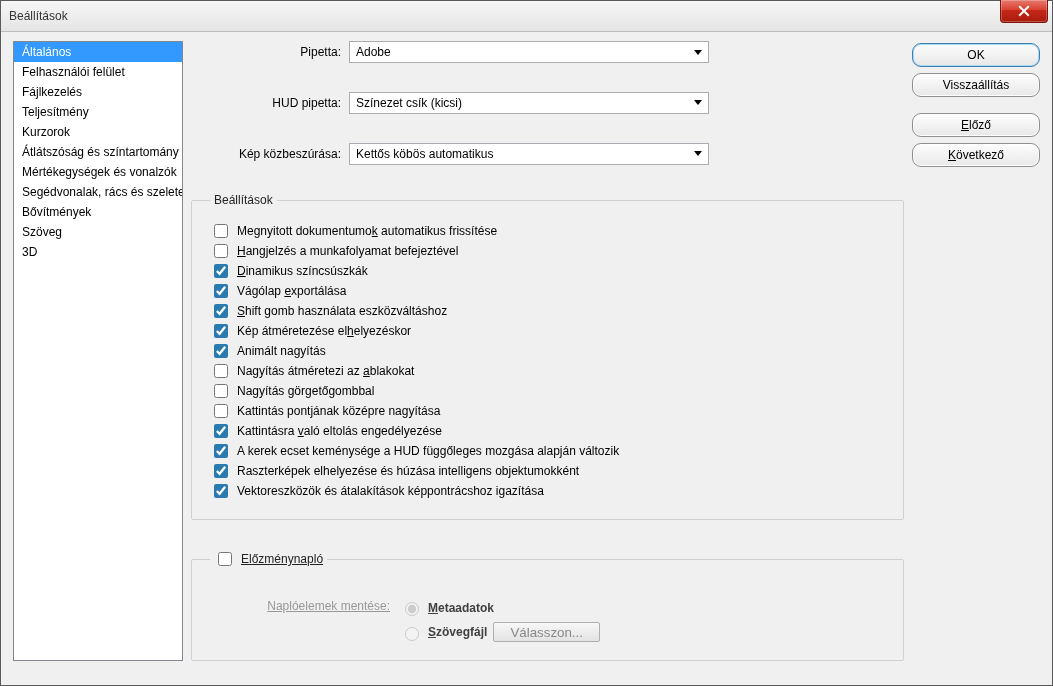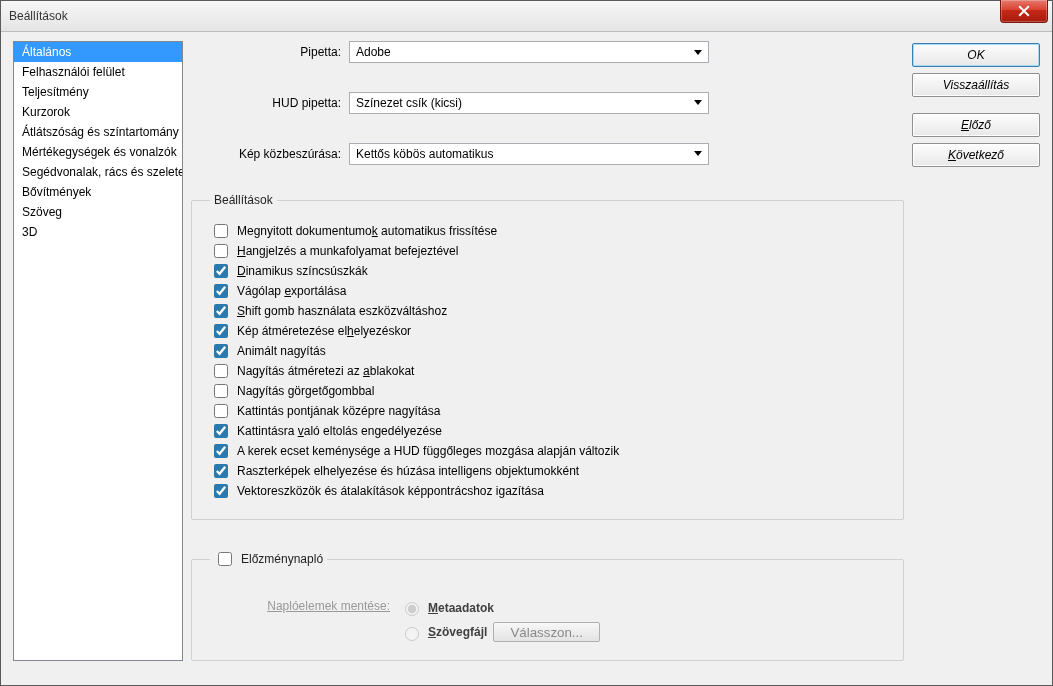--- a/index.html
+++ b/index.html
@@ -17,35 +17,35 @@
   .sidebar-item.selected{background:#3399ff;color:#fff;}
   
   .main{flex:1;display:flex;flex-direction:column;gap:12px;overflow:hidden;justify-content:space-between;}
   .form-row{display:flex;align-items:center;gap:8px;}
   .form-row .label{width:150px;text-align:right;}
   .dropdown{flex:0 0 360px;height:22px;border:1px solid #abadb3;background:#fff;padding:6px 6px;display:flex;align-items:center;justify-content:space-between;box-sizing:border-box;gap:32px;}
   .dropdown .arrow{width:0;height:0;border-left:4px solid transparent;border-right:4px solid transparent;border-top:5px solid #000;}
   
   fieldset{border:1px solid #d0d0d0;border-radius:2px;padding:14px 18px 18px 18px;margin:0;}
   legend{padding:0 4px;color:#222;}
-  legend.with-cb{display:flex;align-items:center;gap:6px;}
+  legend.with-cb{display:flex;align-items:center;gap:6px;text-decoration:underline;}
   .checks{display:flex;flex-direction:column;}
   .check{display:flex;align-items:center;gap:6px;}
   .check .underline{text-decoration:underline;}
   input[type=checkbox],input[type=radio]{width:14px;height:14px;accent-color:#2a7ab0;}
   
   .hist-row{display:flex;align-items:center;gap:10px;margin-top:16px;}
   .hist-row .label2{width:180px;text-align:right;color:#999;}
   .radios{display:flex;flex-direction:column;gap:6px;}
   .radio{display:flex;align-items:center;gap:6px;color:#999;}
   .radio input[disabled]~span{color:#404040;font-weight:bold;}
   .btn-small{height:20px;padding:1px 16px;border:1px solid #b0b0b0;border-radius:2px;background:linear-gradient(#f7f7f7,#e3e3e3);color:#888;}
   
   .right-col{width:128px;display:flex;flex-direction:column;gap:6px;margin-top:2px;}
-  .rbtn{height:22px;border:1px solid #8e8f8f;border-radius:2px;background:linear-gradient(#fdfdfd,#e8e8e8);box-shadow:inset 0 0 0 1px #fff;display:flex;align-items:center;justify-content:center;font-style:italic;}
+  .rbtn{height:22px;border:1px solid #8e8f8f;border-radius:9px;background:linear-gradient(#fdfdfd,#e8e8e8);box-shadow:inset 0 0 0 1px #fff;display:flex;align-items:center;justify-content:center;}
   .rbtn.primary{border:1px solid #3c7fb1;box-shadow:inset 0 0 0 1px #a7d9f5;}
   .underline{text-decoration:underline;}
 </style>
 </head>
 <body>
 
 <div class="window">
   <div class="titlebar">
     <span class="title">Beállítások</span>
     <div class="close-btn">
@@ -53,20 +53,21 @@
           <path d="M1 1 L9 9 M9 1 L1 9" stroke="#fff" stroke-width="1.6" fill="none"></path>
         </svg>
     </div>
   </div>
 
   <div class="body">
 
     <div class="sidebar" id="sidebar">
         <div class="sidebar-item selected">Általános</div>
         <div class="sidebar-item">Felhasználói felület</div>
+        <div class="sidebar-item">Fájlkezelés</div>
         <div class="sidebar-item">Teljesítmény</div>
         <div class="sidebar-item">Kurzorok</div>
         <div class="sidebar-item">Átlátszóság és színtartomány</div>
         <div class="sidebar-item">Mértékegységek és vonalzók</div>
         <div class="sidebar-item">Segédvonalak, rács és szeletek</div>
         <div class="sidebar-item">Bővítmények</div>
         <div class="sidebar-item">Szöveg</div>
         <div class="sidebar-item">3D</div>
       </div>
 

